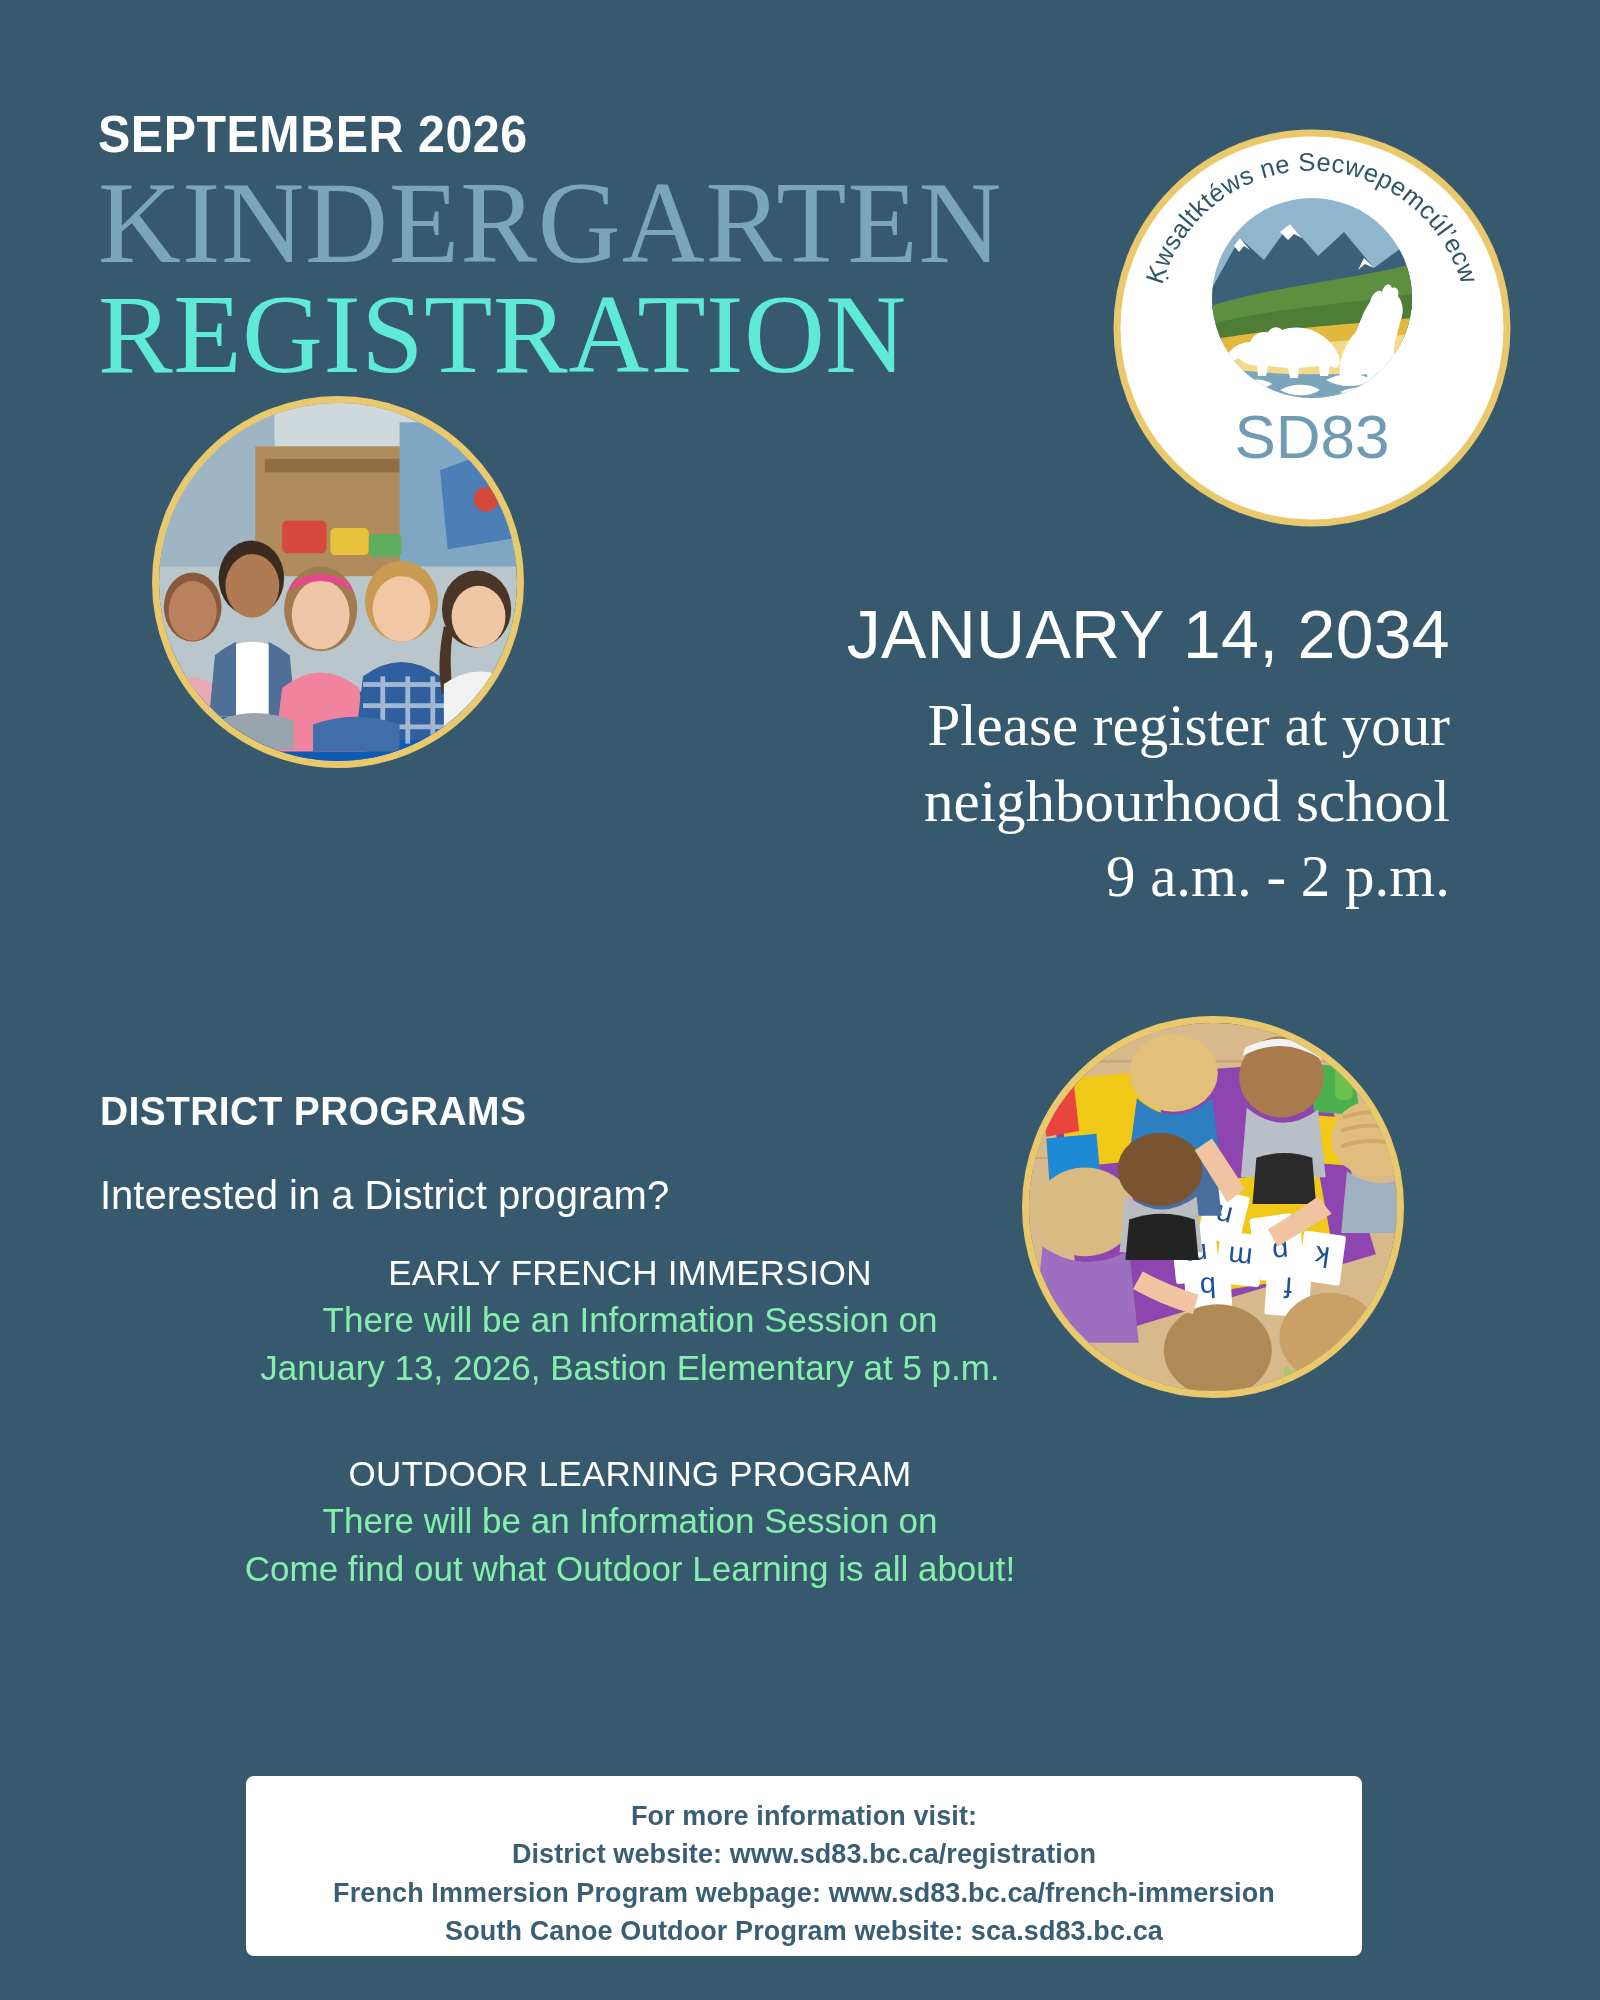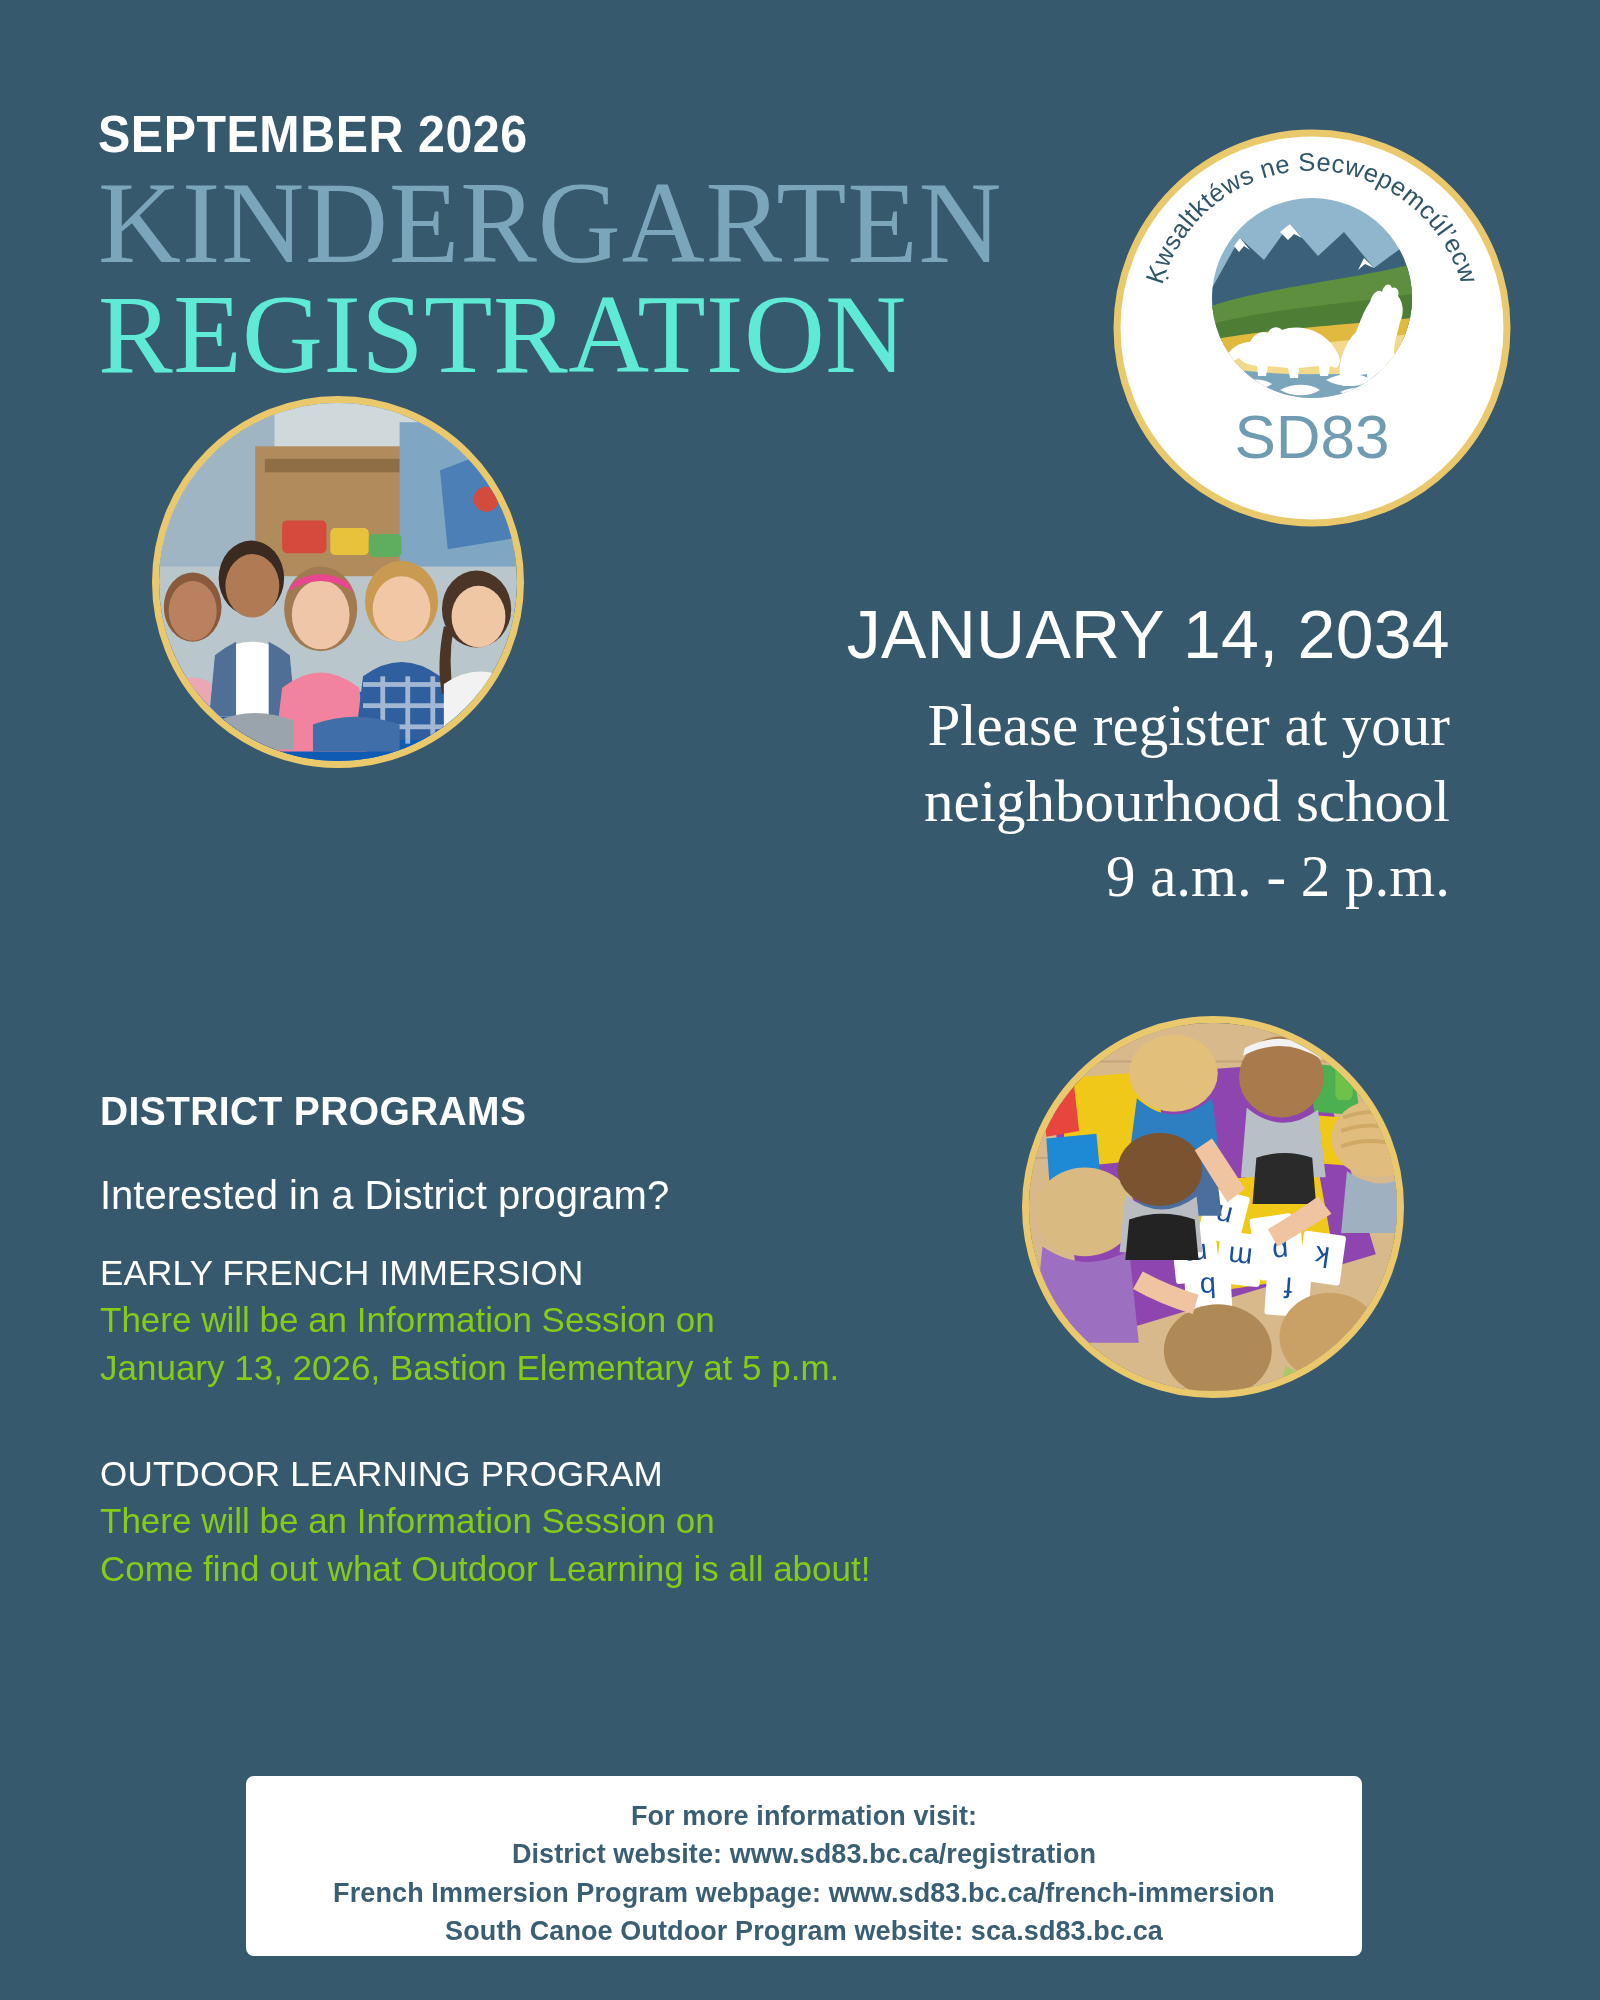--- a/index.html
+++ b/index.html
@@ -132,33 +132,33 @@
     transform: scaleX(0.95);
     transform-origin: left center;
   }
   .programs-lead {
     font-family: "Liberation Sans", sans-serif;
     font-size: 40px;
     color: #ffffff;
     margin: 0 0 28px 0;
     line-height: 1.3;
   }
-  .prog-group { margin: 0 0 58px 0; }
+  .prog-group { margin: 0 0 58px 0; text-align: center; }
   .prog-head {
     font-family: "Liberation Sans", sans-serif;
     font-size: 35px;
     color: #ffffff;
     line-height: 1.35;
     margin: 0;
     letter-spacing: 0.2px;
   }
   .prog-line {
     font-family: "Liberation Sans", sans-serif;
     font-size: 35px;
-    color: #84cc16;
+    color: #86efac;
     line-height: 1.37;
     margin: 0;
   }
 
   
   .footer-card {
     position: absolute;
     left: 246px;
     top: 1776px;
     width: 1116px;

